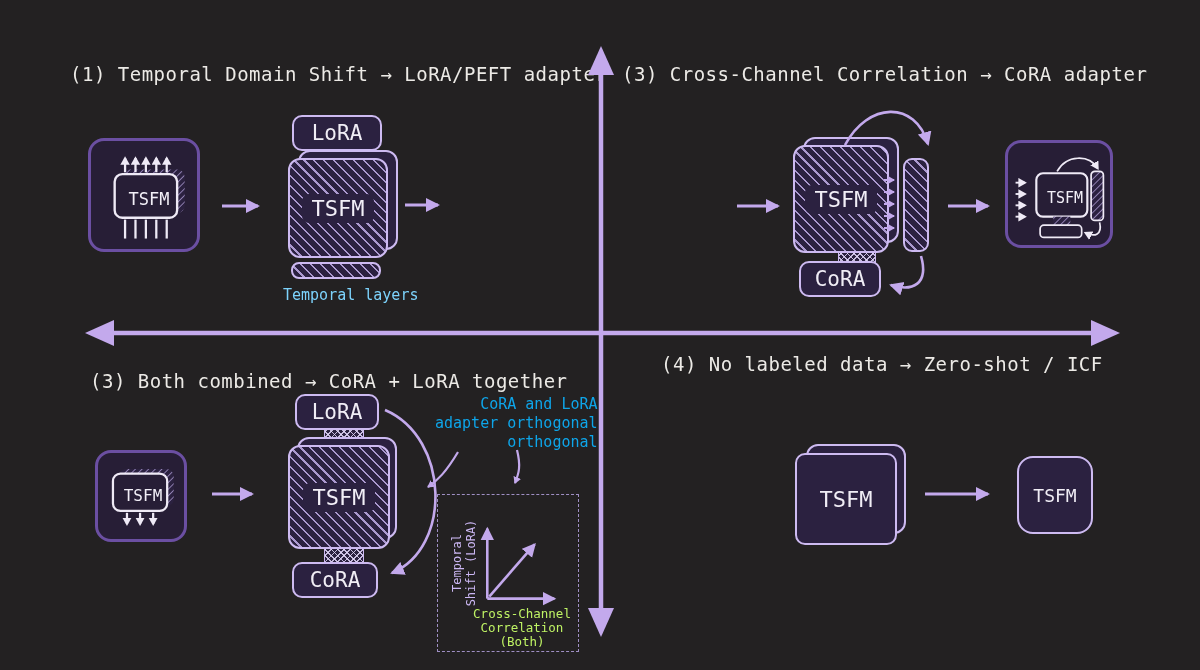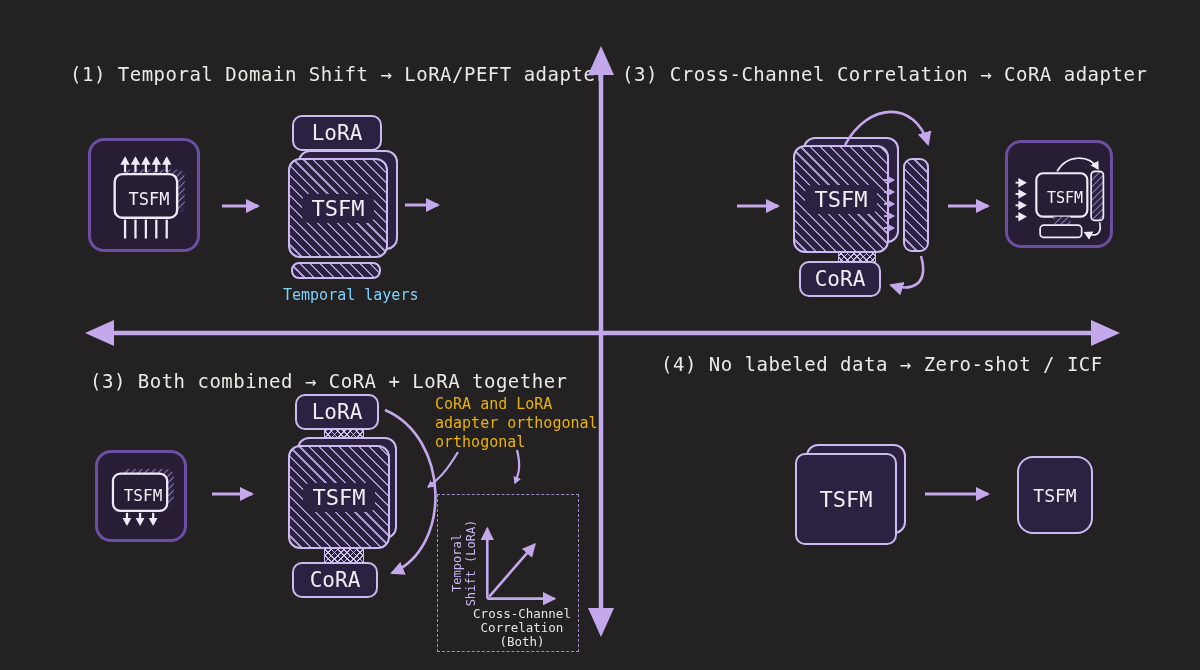--- a/index.html
+++ b/index.html
@@ -27,29 +27,29 @@
     font-size:22px; color:#f2eff7; z-index:4; }
   .lblbig { font-size:21px; }
 
   
   .chip-icon { position:absolute; background:#271e36; border:3.5px solid #6b4fa2;
     border-radius:16px; z-index:3; }
   .chip-label { position:absolute; display:flex; align-items:center; justify-content:center;
     color:#f2eff7; z-index:4; }
 
   .caption { position:absolute; color:#7dd3fc; font-size:15px; z-index:3; white-space:nowrap; }
-  .annot { position:absolute; color:#eab308; font-size:15px; line-height:19px; z-index:3; white-space:nowrap; }
+  .annot { position:absolute; color:#0ea5e9; font-size:15px; line-height:19px; z-index:3; white-space:nowrap;text-align:right; }
 
   
   #mini-chart { position:absolute; left:437px; top:494px; width:142px; height:158px;
     border:1.5px dashed #9f8fc4; z-index:3; }
   .mc-ylabel { position:absolute; left:-26px; top:54px; width:104px; text-align:center;
     transform:rotate(-90deg); color:#cbb7f3; font-size:12px; line-height:14px; }
   .mc-xlabel { position:absolute; left:28px; top:112px; width:112px; text-align:center;
-    color:#e5e5e5; font-size:12.5px; line-height:14px; }
+    color:#bef264; font-size:12.5px; line-height:14px; }
 
   svg.layer { position:absolute; left:0; top:0; z-index:5; pointer-events:none; }
   svg.iconsvg { position:absolute; left:0; top:0; width:100%; height:100%; z-index:3; }
 </style>
 </head>
 <body>
 
 <div id="canvas">
 
   <svg class="layer" width="1200" height="670">

